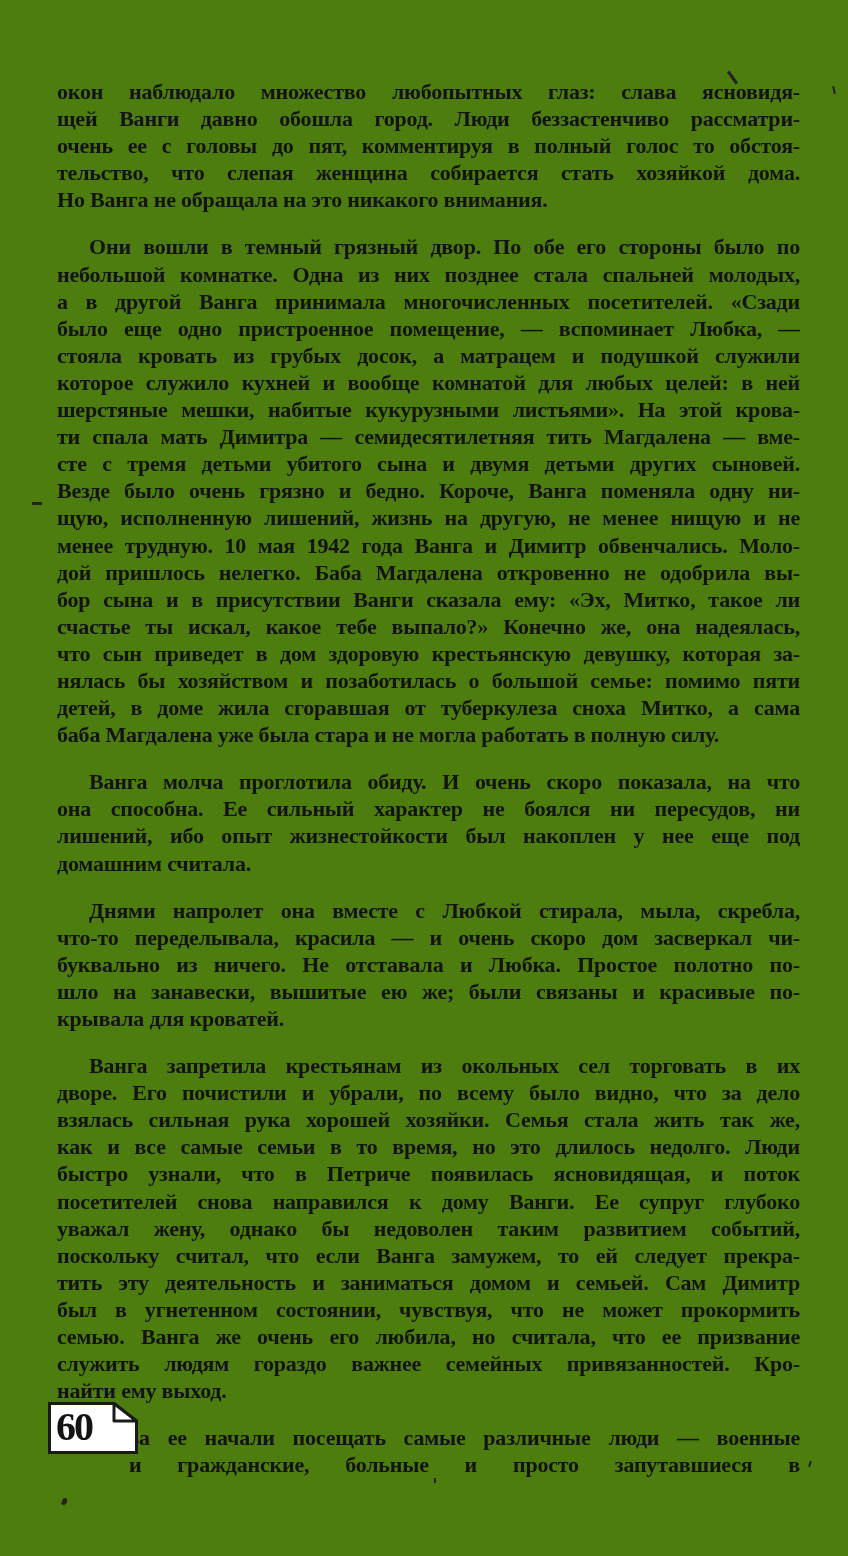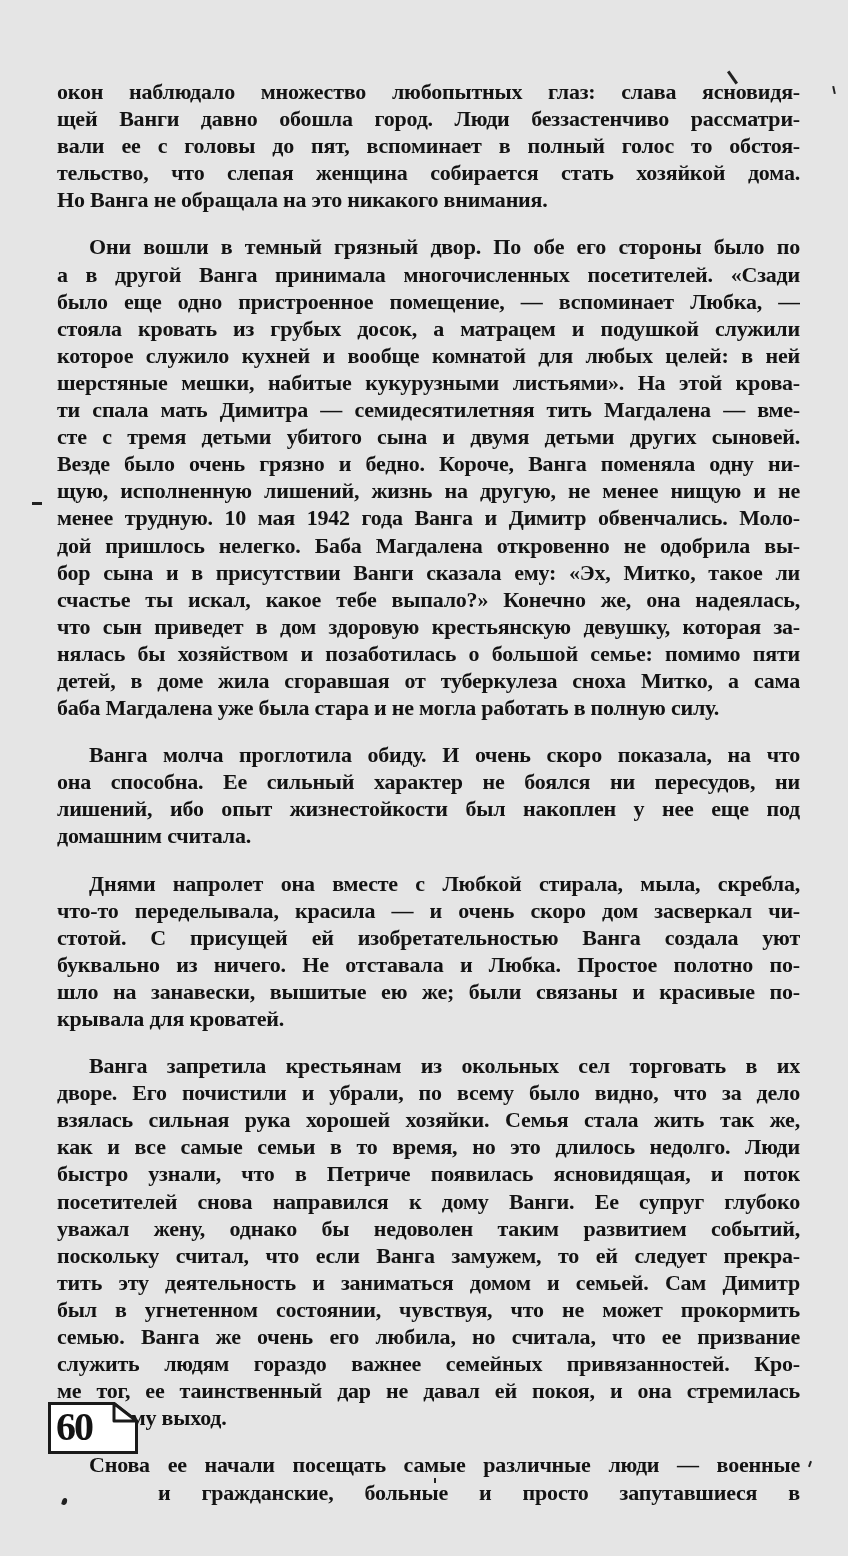--- a/index.html
+++ b/index.html
@@ -4,21 +4,21 @@
 <style>
   html, body {
     margin: 0;
     padding: 0;
     background: #ffffff;
   }
   .page {
     position: relative;
     width: 848px;
     height: 1556px;
-    background: #e5e5e5;
+    background: #4d7c0f;
     overflow: hidden;
     font-family: "Liberation Serif", "DejaVu Serif", serif;
     color: #131313;
   }
   .text-column {
     position: absolute;
     left: 57px;
     top: 78px;
     width: 743px;
     font-size: 22px;
@@ -28,21 +28,21 @@
   }
   .para { margin: 0; }
   .line {
     text-align: justify;
     text-align-last: justify;
     white-space: normal;
     overflow: hidden;
   }
   .line.last { text-align-last: left; }
   .line.indent { text-indent: 32px; margin-top: 20px; }
-  .line.wrapped { margin-left: 101px; }
+  .line.wrapped { margin-left: 72px; }
 
   
   .page-plate {
     position: absolute;
     left: 48px;
     top: 1402px;
     width: 82px;
     height: 52px;
   }
   .page-plate svg { position: absolute; left: 0; top: 0; }
@@ -69,26 +69,27 @@
 </style>
 </head>
 <body>
 
 <div class="page">
 
   <div class="text-column">
       <div class="para">
         <div class="line">окон наблюдало множество любопытных глаз: слава ясновидя-</div>
         <div class="line">щей Ванги давно обошла город. Люди беззастенчиво рассматри-</div>
-        <div class="line">вали ее с головы до пят, вспоминает в полный голос то обстоя-</div>
+        <div class="line">очень ее с головы до пят, комментируя в полный голос то обстоя-</div>
         <div class="line">тельство, что слепая женщина собирается стать хозяйкой дома.</div>
         <div class="line last">Но Ванга не обращала на это никакого внимания.</div>
       </div>
       <div class="para">
         <div class="line indent">Они вошли в темный грязный двор. По обе его стороны было по</div>
+        <div class="line">небольшой комнатке. Одна из них позднее стала спальней молодых,</div>
         <div class="line">а в другой Ванга принимала многочисленных посетителей. «Сзади</div>
         <div class="line">было еще одно пристроенное помещение, — вспоминает Любка, —</div>
         <div class="line">стояла кровать из грубых досок, а матрацем и подушкой служили</div>
         <div class="line">которое служило кухней и вообще комнатой для любых целей: в ней</div>
         <div class="line">шерстяные мешки, набитые кукурузными листьями». На этой крова-</div>
         <div class="line">ти спала мать Димитра — семидесятилетняя тить Магдалена — вме-</div>
         <div class="line">сте с тремя детьми убитого сына и двумя детьми других сыновей.</div>
         <div class="line">Везде было очень грязно и бедно. Короче, Ванга поменяла одну ни-</div>
         <div class="line">щую, исполненную лишений, жизнь на другую, не менее нищую и не</div>
         <div class="line">менее трудную. 10 мая 1942 года Ванга и Димитр обвенчались. Моло-</div>
@@ -102,39 +103,37 @@
       </div>
       <div class="para">
         <div class="line indent">Ванга молча проглотила обиду. И очень скоро показала, на что</div>
         <div class="line">она способна. Ее сильный характер не боялся ни пересудов, ни</div>
         <div class="line">лишений, ибо опыт жизнестойкости был накоплен у нее еще под</div>
         <div class="line last">домашним считала.</div>
       </div>
       <div class="para">
         <div class="line indent">Днями напролет она вместе с Любкой стирала, мыла, скребла,</div>
         <div class="line">что-то переделывала, красила — и очень скоро дом засверкал чи-</div>
-        <div class="line">стотой. С присущей ей изобретательностью Ванга создала уют</div>
         <div class="line">буквально из ничего. Не отставала и Любка. Простое полотно по-</div>
         <div class="line">шло на занавески, вышитые ею же; были связаны и красивые по-</div>
         <div class="line last">крывала для кроватей.</div>
       </div>
       <div class="para">
         <div class="line indent">Ванга запретила крестьянам из окольных сел торговать в их</div>
         <div class="line">дворе. Его почистили и убрали, по всему было видно, что за дело</div>
         <div class="line">взялась сильная рука хорошей хозяйки. Семья стала жить так же,</div>
         <div class="line">как и все самые семьи в то время, но это длилось недолго. Люди</div>
         <div class="line">быстро узнали, что в Петриче появилась ясновидящая, и поток</div>
         <div class="line">посетителей снова направился к дому Ванги. Ее супруг глубоко</div>
         <div class="line">уважал жену, однако бы недоволен таким развитием событий,</div>
         <div class="line">поскольку считал, что если Ванга замужем, то ей следует прекра-</div>
         <div class="line">тить эту деятельность и заниматься домом и семьей. Сам Димитр</div>
         <div class="line">был в угнетенном состоянии, чувствуя, что не может прокормить</div>
         <div class="line">семью. Ванга же очень его любила, но считала, что ее призвание</div>
         <div class="line">служить людям гораздо важнее семейных привязанностей. Кро-</div>
-        <div class="line">ме тог, ее таинственный дар не давал ей покоя, и она стремилась</div>
         <div class="line last">найти ему выход.</div>
       </div>
       <div class="para">
         <div class="line indent">Снова ее начали посещать самые различные люди — военные</div>
         <div class="line wrapped">и гражданские, больные и просто запутавшиеся в</div>
       </div>
     </div>
 
   <div class="page-plate">
     <svg width="90" height="52" viewBox="0 0 90 52">

